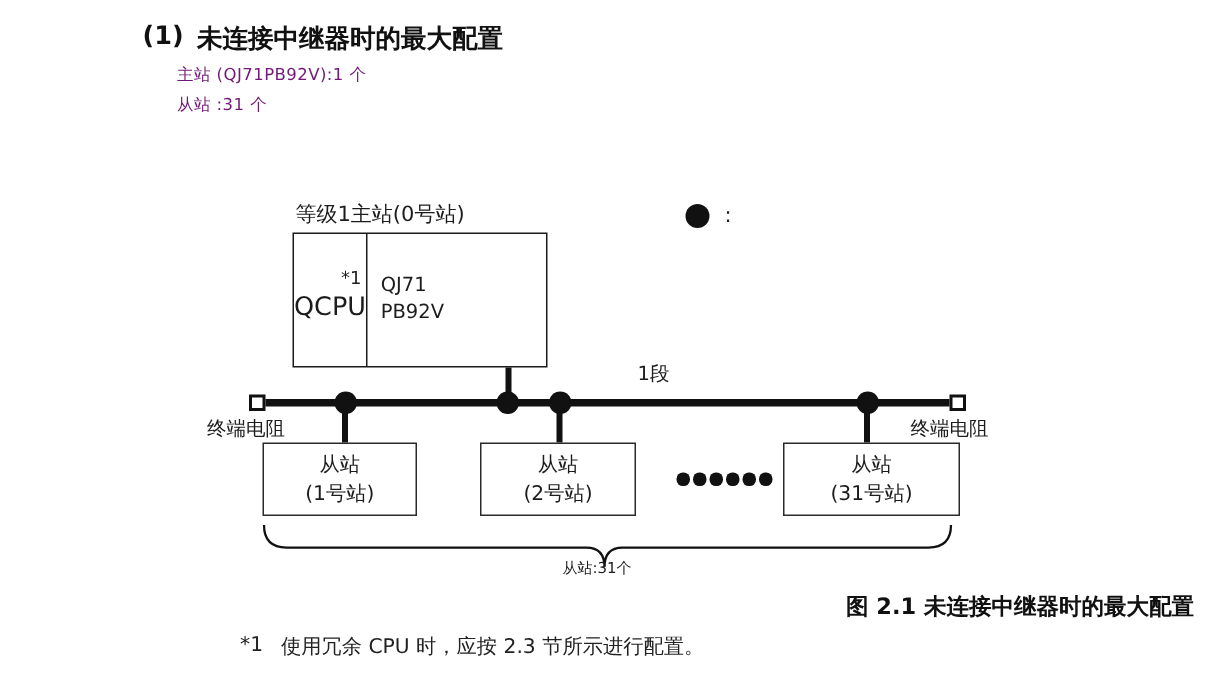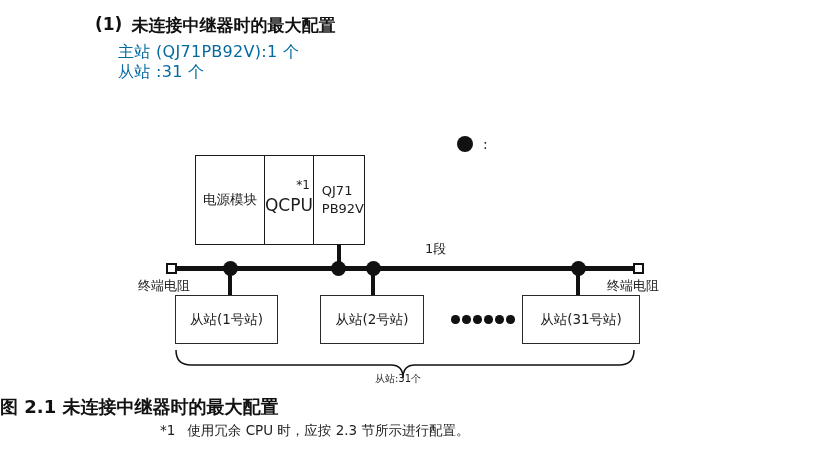--- a/index.html
+++ b/index.html
@@ -9,21 +9,21 @@
     width: 821px; height: 457px;
     background: #ffffff;
     font-family: "DejaVu Sans", "Liberation Sans", sans-serif;
     color: #1c1c1c;
     overflow: hidden;
   }
   .abs { position: absolute; }
 
   
   .heading { left: 95px; top: 14px; display: flex; gap: 9px; font-weight: bold; font-size: 17px; color:#111; }
-  .spec-line { left: 118px; font-size: 16px; color:#0369a1; letter-spacing: .3px; }
+  .spec-line { left: 118px; font-size: 11px; color:#701a75; letter-spacing: .3px; }
 
   
   .master-label { left: 197px; top: 134px; font-size: 14px; }
   .master-box {
     left: 195px; top: 155px; width: 170px; height: 90px;
     border: 1.6px solid #1a1a1a; background:#fff;
     display: flex;
   }
   .mcell { border-right: 1.4px solid #1a1a1a; display:flex; align-items:center; justify-content:center; font-size: 13.5px; position: relative; }
   .mcell:last-child { border-right: none; }
@@ -45,46 +45,46 @@
   .term-label { top: 277px; font-size: 13px; }
   .segment-label { left: 425px; top: 240px; font-size: 13px; }
 
   .cdot { width: 15px; height: 15px; border-radius: 50%; background:#111; top: 261px; }
   .vline { width: 4px; background:#111; }
 
   
   .slave-box {
     top: 295px; height: 49px;
     border: 1.5px solid #2a2a2a; background:#fff;
-    display:flex; flex-direction:row; align-items:center; justify-content:center;
+    display:flex; flex-direction:column; align-items:center; justify-content:center;
     font-size: 13.5px; line-height: 1.35; 
   }
   .ellipsis { left: 451px; top: 315px; display:flex; gap: 2.5px; }
   .edot { width: 8.5px; height: 8.5px; border-radius:50%; background:#111; }
 
   
   .brace-svg { left: 170px; top: 348px; }
   .brace-label { left: 348px; top: 372px; width: 100px; text-align:center; font-size: 10px; }
-  .caption { left: 0; top: 395px; width: 796px; text-align:left; font-weight:bold; font-size: 18px; color:#111; }
+  .caption { left: 0; top: 395px; width: 796px; text-align:right; font-weight:bold; font-size: 15px; color:#111; }
   .footnote { left: 160px; top: 422px; display:flex; gap: 12px; font-size: 13.5px; color:#222; }
 </style>
 </head>
 <body>
 
 <div class="page">
 
   <div class="abs heading">
     <span>(1)</span>
     <span>未连接中继器时的最大配置</span>
   </div>
   <div class="abs spec-line" style="top:42px">主站 (QJ71PB92V):1 个</div>
   <div class="abs spec-line" style="top:62px">从站 :31 个</div>
 
+  <div class="abs master-label">等级1主站(0号站)</div>
   <div class="abs master-box">
-    <div class="mcell mcell-power">电源模块</div>
     <div class="mcell mcell-cpu">
       <span class="cpu-note">*1</span>
       <span class="cpu-text">QCPU</span>
     </div>
     <div class="mcell mcell-pb">
       <div class="pb-text">
         <div>QJ71</div>
         <div>PB92V</div>
       </div>
     </div>

